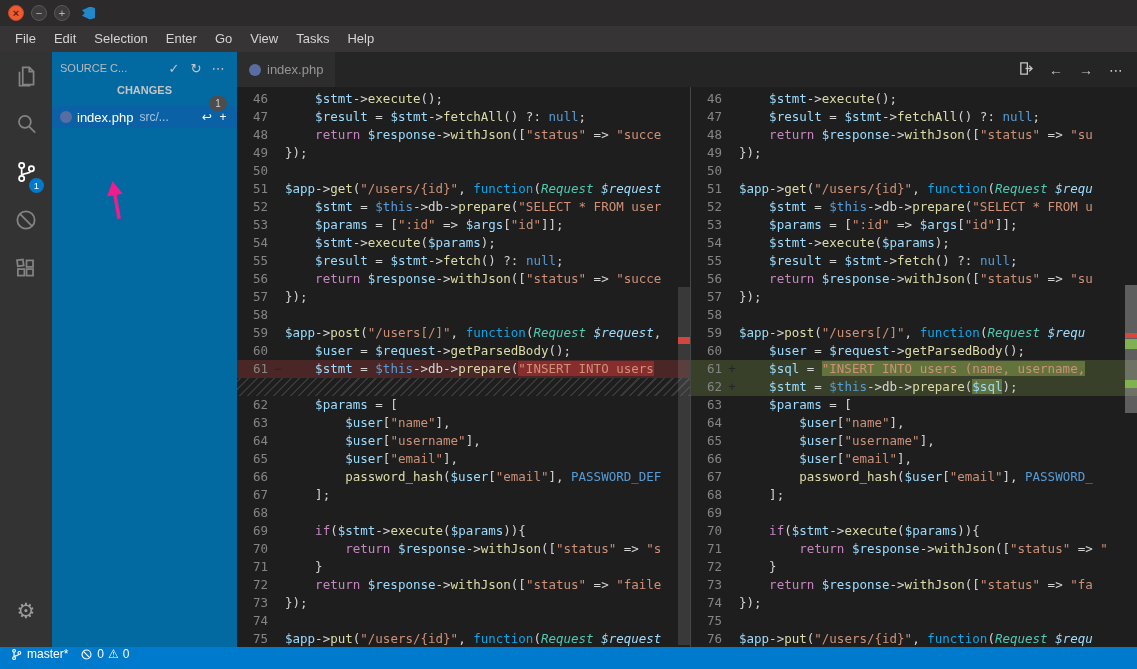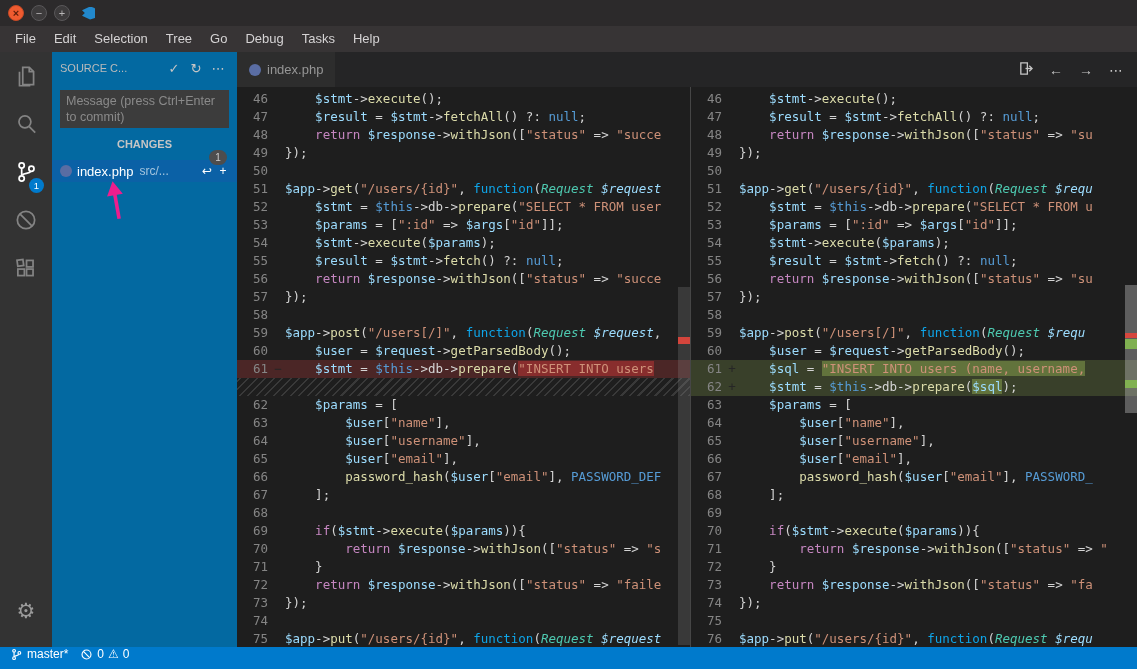--- a/index.html
+++ b/index.html
@@ -106,21 +106,21 @@
 <div class="titlebar">
   <div class="win-controls">
     <span class="wbtn close">×</span>
     <span class="wbtn">−</span>
     <span class="wbtn">+</span>
   </div>
   <span class="vscode-logo"></span>
 </div>
 
 <div class="menubar">
-  <div class="menu-items"><span class="menu-item">File</span><span class="menu-item">Edit</span><span class="menu-item">Selection</span><span class="menu-item">Tree</span><span class="menu-item">Go</span><span class="menu-item">Debug</span><span class="menu-item">Tasks</span><span class="menu-item">Help</span></div>
+  <div class="menu-items"><span class="menu-item">File</span><span class="menu-item">Edit</span><span class="menu-item">Selection</span><span class="menu-item">Enter</span><span class="menu-item">Go</span><span class="menu-item">View</span><span class="menu-item">Tasks</span><span class="menu-item">Help</span></div>
 </div>
 
 <div class="main">
 
   <div class="activitybar">
     <div class="act-item">
       <svg viewBox="0 0 24 24">
           <path d="M9 4h6l4 4v12H9z"></path>
           <path d="M15 4v4h4"></path>
           <path d="M6 8v13h10"></path>
@@ -163,21 +163,20 @@
     </div>
   </div>
 
   <div class="sidebar">
     <div class="sb-header">
       <span class="sb-title">SOURCE C...</span>
       <span class="sb-ic">✓</span>
       <span class="sb-ic">↻</span>
       <span class="sb-ic">⋯</span>
     </div>
-    <div class="commit-box">Message (press Ctrl+Enter to commit)</div>
     <div class="changes-header">
       <span>CHANGES</span>
       <span class="badge">1</span>
     </div>
     <div class="change-item">
       <span class="file-ic"></span>
       <span class="fname">index.php</span>
       <span class="fpath">src/...</span>
       <span class="ci-act">↩</span>
       <span class="ci-act">+</span>

